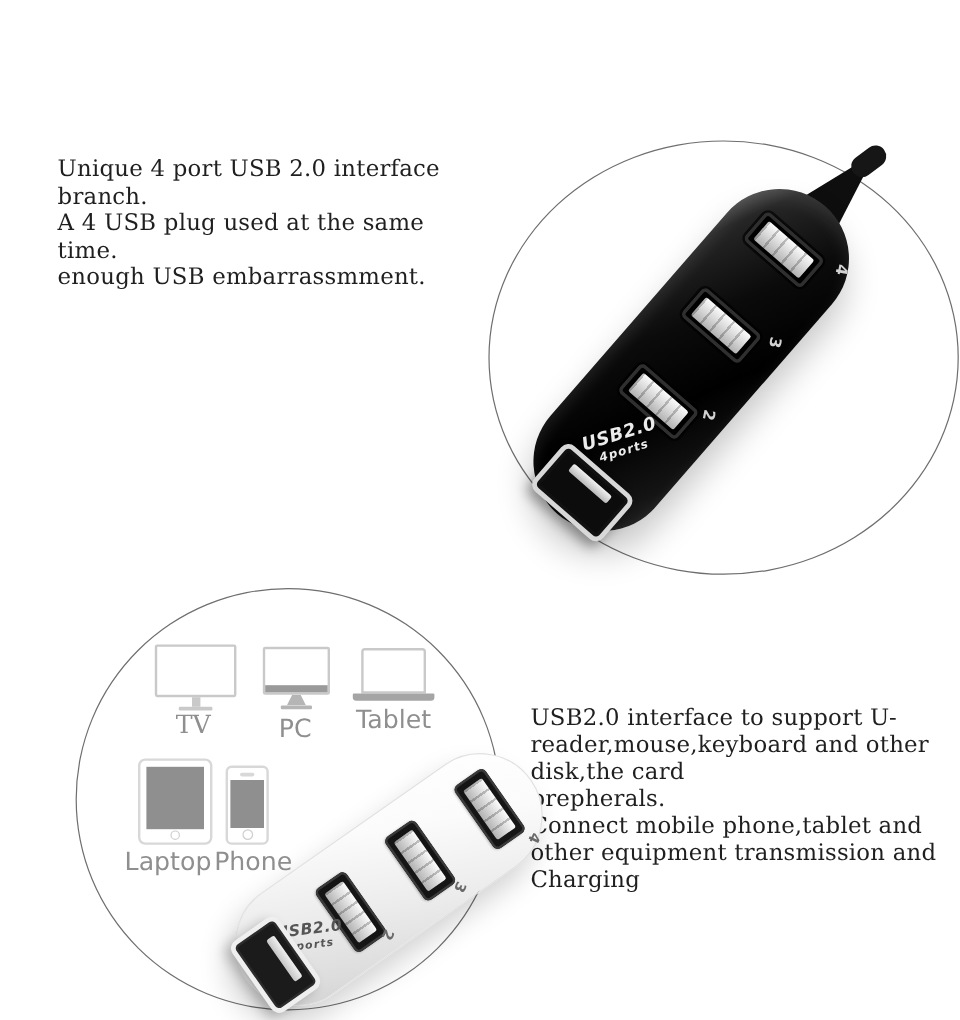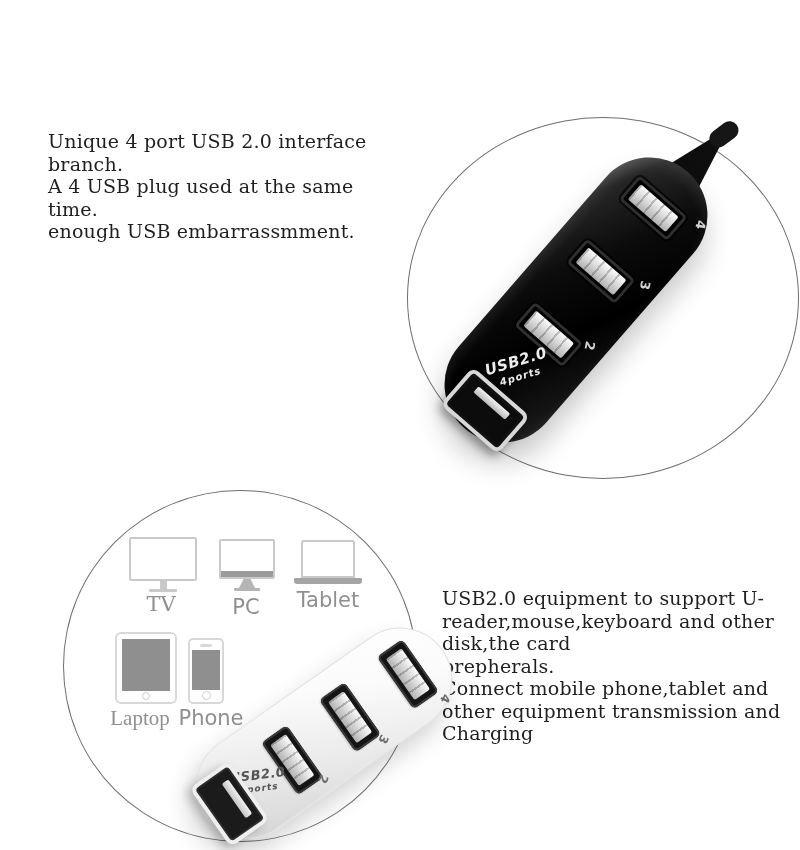--- a/index.html
+++ b/index.html
@@ -159,21 +159,21 @@
   </div>
   <div id="phone-icon" class="icon" style="left:188px;top:638px;">
     <div class="speaker"></div>
     <div class="screen"></div>
     <div class="home"></div>
   </div>
 
   <div class="dev-label serif" style="left:127px;top:592px;width:68px;">TV</div>
   <div class="dev-label" style="left:217px;top:595px;width:58px;">PC</div>
   <div class="dev-label" style="left:288px;top:588px;width:80px;">Tablet</div>
-  <div class="dev-label" style="left:102px;top:706px;width:76px;font-family:Liberation Serif, serif;">Laptop</div>
+  <div class="dev-label" style="left:102px;top:706px;width:76px;">Laptop</div>
   <div class="dev-label" style="left:178px;top:706px;width:66px;">Phone</div>
 
   <div id="white-hub" class="hub">
     <div class="hub-body">
       <div class="usb-port p4">
           <div class="tongue"></div>
         </div>
       <div class="pnum n4">4</div>
       <div class="usb-port p3">
           <div class="tongue"></div>
@@ -188,21 +188,21 @@
         <div class="brand-sub">4ports</div>
       </div>
       <div class="pnum n1">1</div>
       <div class="end-port">
           <div class="end-tongue"></div>
         </div>
     </div>
   </div>
 
   <div id="text-bottom" class="text-block">
-    <div>USB2.0 equipment to support U-</div>
+    <div>USB2.0 interface to support U-</div>
     <div>reader,mouse,keyboard and other</div>
     <div>disk,the card</div>
     <div>prepherals.</div>
     <div>Connect mobile phone,tablet and</div>
     <div>other equipment transmission and</div>
     <div>Charging</div>
   </div>
 
 </div>
 

